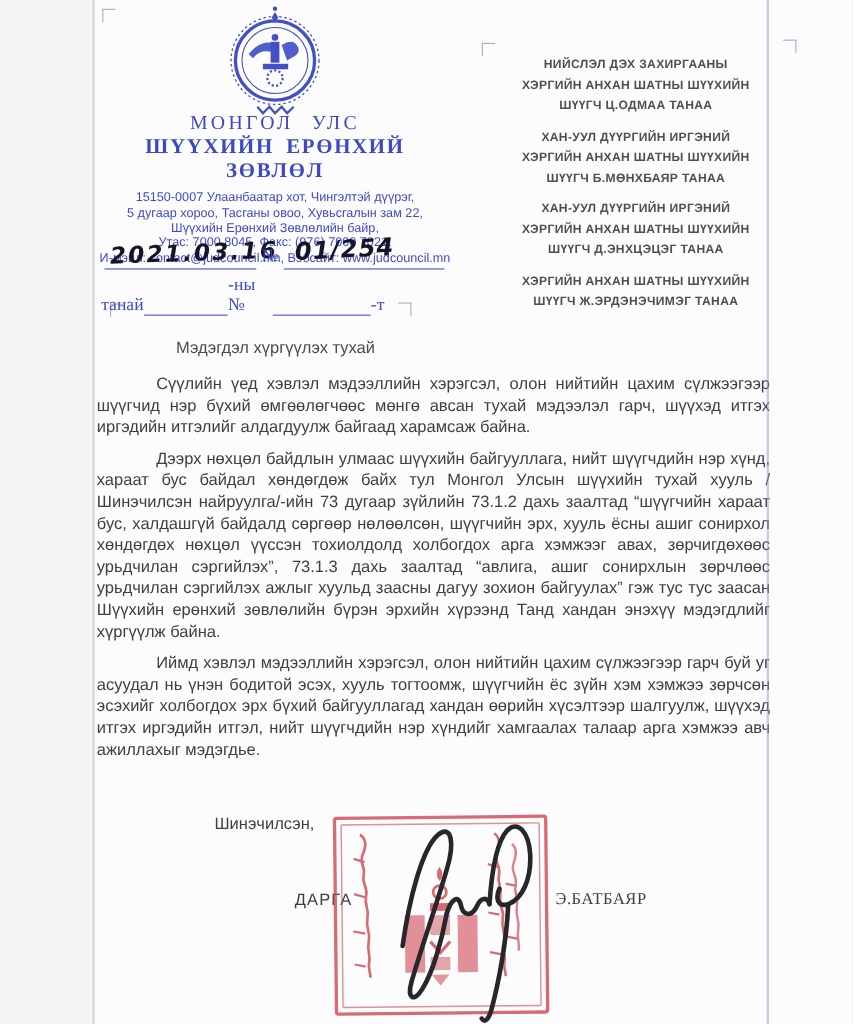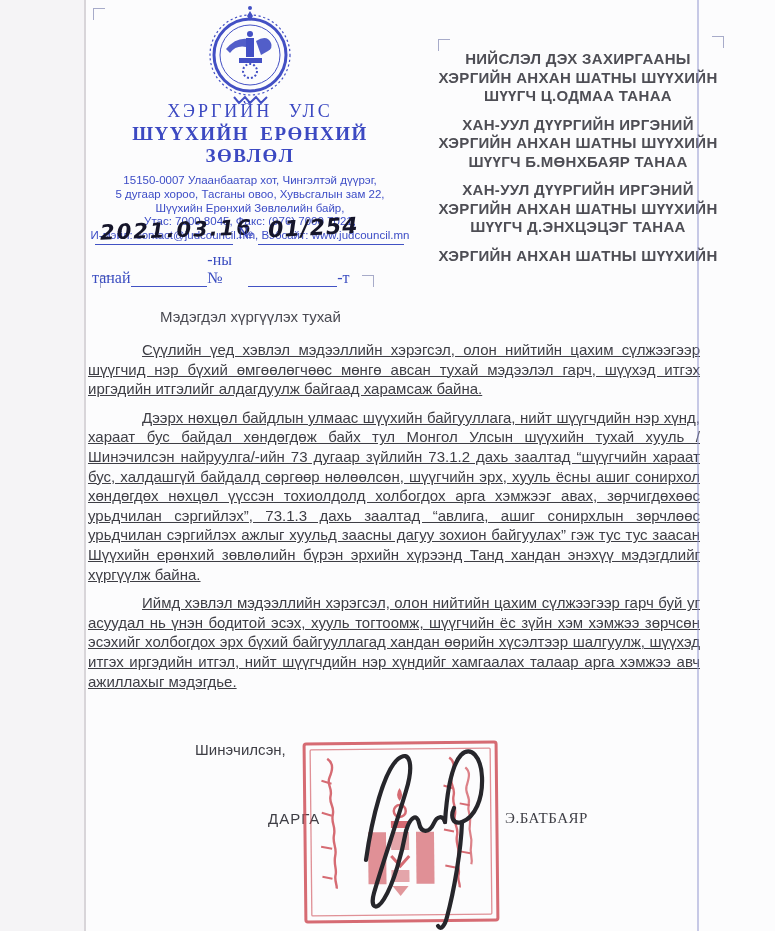--- a/index.html
+++ b/index.html
@@ -36,26 +36,26 @@
   .hand{font-family:"DejaVu Sans",sans-serif;font-style:italic;font-weight:bold;color:#15152a;}
   .date-hand{position:absolute;left:100px;top:218px;font-size:21px;letter-spacing:2px;transform:rotate(-2deg);}
   .num-hand{position:absolute;left:268px;top:215px;font-size:22px;letter-spacing:1px;transform:rotate(-3deg);}
   .u-line{position:absolute;height:1px;border-bottom:1.6px solid #4152c4;}
   .no-sign{position:absolute;left:238px;top:224px;font-family:"Liberation Serif","DejaVu Serif",serif;font-size:16px;}
   .your-ref{position:absolute;left:92px;top:251px;font-family:"Liberation Serif","DejaVu Serif",serif;font-size:16px;color:#3a4cc0;display:flex;align-items:flex-end;}
   .your-ref .blank{display:inline-block;border-bottom:1.6px solid #4152c4;height:17px;}
 
   
   .recipients{position:absolute;left:428px;top:50px;width:300px;text-align:center;color:var(--recipient-text);}
-  .recipient{margin-bottom:10px;font-size:15px;font-weight:bold;line-height:18.5px;letter-spacing:.3px;}
+  .recipient{margin-bottom:10px;font-size:11px;font-weight:bold;line-height:18.5px;letter-spacing:.3px;}
 
   
   .subject{position:absolute;left:160px;top:308px;font-size:15px;color:#4a4a52;}
   .body-text{position:absolute;left:88px;top:340px;width:612px;font-size:15px;line-height:19.6px;color:var(--body-text);text-align:justify;}
-  .body-text p{margin:0 0 9px 0;text-indent:54px;text-decoration:underline;}
+  .body-text p{margin:0 0 9px 0;text-indent:54px;}
 
   
   .salutation{position:absolute;left:195px;top:741px;font-size:15px;color:var(--body-text);}
   .sig-title{position:absolute;left:268px;top:810px;font-size:15px;letter-spacing:1px;color:var(--body-text);}
   .sig-name{position:absolute;left:505px;top:810px;font-size:15px;letter-spacing:.5px;color:var(--body-text);font-family:Liberation Serif, serif;}
   .stamp{position:absolute;left:288px;top:734px;z-index:10;transform:rotate(-.6deg);}
   .signature{position:absolute;left:320px;top:735px;z-index:20;}
 </style>
 </head>
 <body>
@@ -82,21 +82,21 @@
       <circle cx="52" cy="31" r="3" stroke="none"></circle>
       <rect x="48" y="35" width="8" height="19" stroke="none"></rect>
       <path d="M58,38 q11,-7 15,2 q2,5 -3,8 l-7,4 Z" stroke="none" opacity=".92"></path>
       <rect x="41" y="55" width="23" height="5" stroke="none"></rect>
       <circle cx="52" cy="68" r="7" fill="none" stroke-width="2" stroke-dasharray="2,2"></circle>
       <path d="M36,94 l5,6 l6,-6 l5,6 l6,-6 l5,6 l6,-6" fill="none" stroke-width="2"></path>
     </g>
   </svg>
 
   <div class="head-block">
-    <div class="country">ХЭРГИЙН УЛС</div>
+    <div class="country">МОНГОЛ УЛС</div>
     <div class="org">ШҮҮХИЙН ЕРӨНХИЙ ЗӨВЛӨЛ</div>
     <div class="addr">
       <div>15150-0007 Улаанбаатар хот, Чингэлтэй дүүрэг,</div>
       <div>5 дугаар хороо, Тасганы овоо, Хувьсгалын зам 22,</div>
       <div>Шүүхийн Ерөнхий Зөвлөлийн байр,</div>
       <div>Утас: 7000 8045, Факс: (976) 7000 7021,</div>
       <div>И-мэйл: contact@judcouncil.mn, Вэбсайт: www.judcouncil.mn</div>
     </div>
   </div>
 
@@ -126,20 +126,21 @@
       <div>ХЭРГИЙН АНХАН ШАТНЫ ШҮҮХИЙН</div>
       <div>ШҮҮГЧ Б.МӨНХБАЯР ТАНАА</div>
     </div>
     <div class="recipient">
       <div>ХАН-УУЛ ДҮҮРГИЙН ИРГЭНИЙ</div>
       <div>ХЭРГИЙН АНХАН ШАТНЫ ШҮҮХИЙН</div>
       <div>ШҮҮГЧ Д.ЭНХЦЭЦЭГ ТАНАА</div>
     </div>
     <div class="recipient">
       <div>ХЭРГИЙН АНХАН ШАТНЫ ШҮҮХИЙН</div>
+      <div>ШҮҮГЧ Ж.ЭРДЭНЭЧИМЭГ ТАНАА</div>
     </div>
   </div>
 
   <div class="subject">Мэдэгдэл хүргүүлэх тухай</div>
   <div class="body-text">
     <p>Сүүлийн үед хэвлэл мэдээллийн хэрэгсэл, олон нийтийн цахим сүлжээгээр шүүгчид нэр бүхий өмгөөлөгчөөс мөнгө авсан тухай мэдээлэл гарч, шүүхэд итгэх иргэдийн итгэлийг алдагдуулж байгаад харамсаж байна.</p>
     <p>Дээрх нөхцөл байдлын улмаас шүүхийн байгууллага, нийт шүүгчдийн нэр хүнд, хараат бус байдал хөндөгдөж байх тул Монгол Улсын шүүхийн тухай хууль /Шинэчилсэн найруулга/-ийн 73 дугаар зүйлийн 73.1.2 дахь заалтад “шүүгчийн хараат бус, халдашгүй байдалд сөргөөр нөлөөлсөн, шүүгчийн эрх, хууль ёсны ашиг сонирхол хөндөгдөх нөхцөл үүссэн тохиолдолд холбогдох арга хэмжээг авах, зөрчигдөхөөс урьдчилан сэргийлэх”, 73.1.3 дахь заалтад “авлига, ашиг сонирхлын зөрчлөөс урьдчилан сэргийлэх ажлыг хуульд заасны дагуу зохион байгуулах” гэж тус тус заасан Шүүхийн ерөнхий зөвлөлийн бүрэн эрхийн хүрээнд Танд хандан энэхүү мэдэгдлийг хүргүүлж байна.</p>
     <p>Иймд хэвлэл мэдээллийн хэрэгсэл, олон нийтийн цахим сүлжээгээр гарч буй уг асуудал нь үнэн бодитой эсэх, хууль тогтоомж, шүүгчийн ёс зүйн хэм хэмжээ зөрчсөн эсэхийг холбогдох эрх бүхий байгууллагад хандан өөрийн хүсэлтээр шалгуулж, шүүхэд итгэх иргэдийн итгэл, нийт шүүгчдийн нэр хүндийг хамгаалах талаар арга хэмжээ авч ажиллахыг мэдэгдье.</p>
   </div>
 

